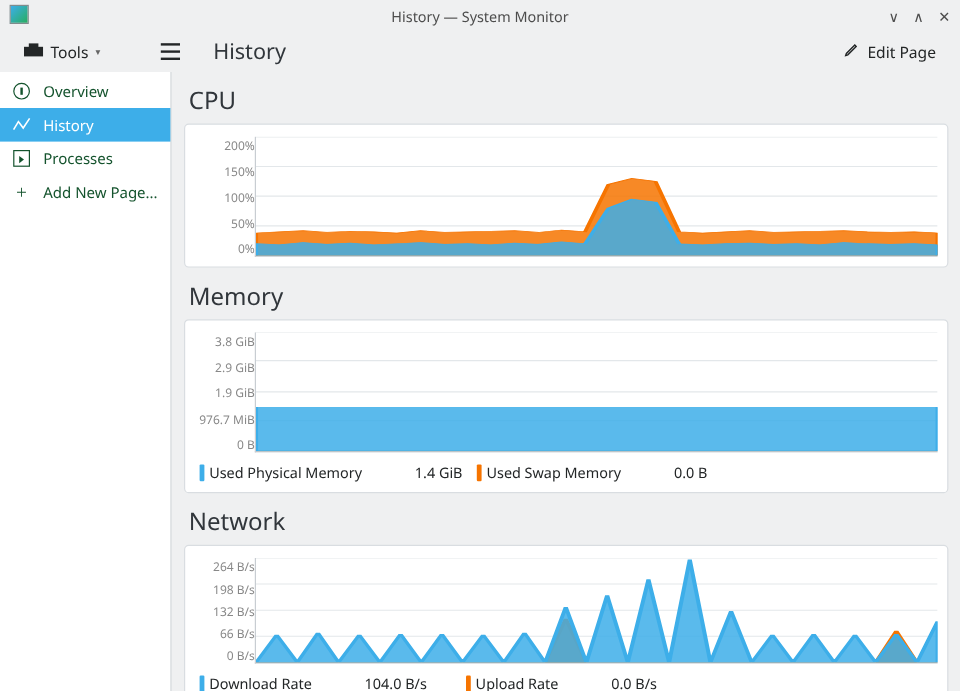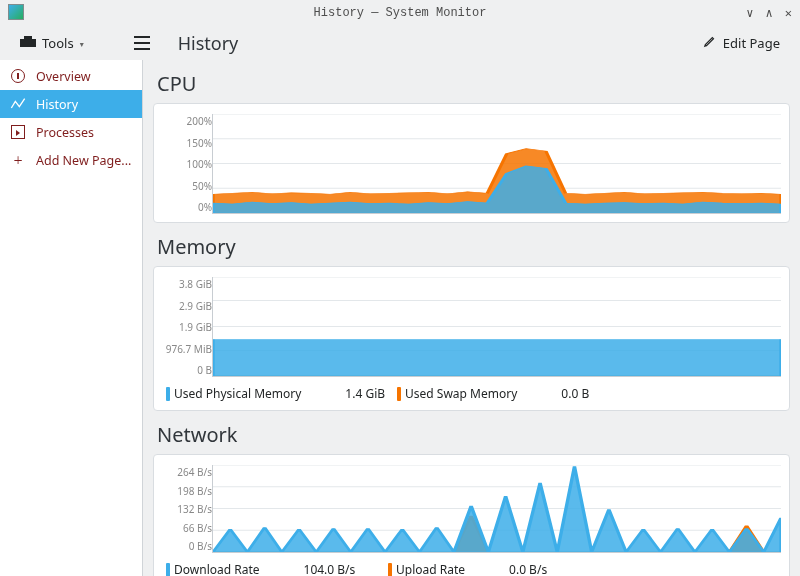--- a/index.html
+++ b/index.html
@@ -16,21 +16,20 @@
   }
   
   .titlebar {
     height: 26px;
     display: flex;
     align-items: center;
     justify-content: center;
     position: relative;
     font-size: 12px;
     color: #4d4d4d;
-    font-family: Liberation Mono, monospace;
   }
   .titlebar .app-icon {
     position: absolute;
     left: 8px;
     top: 4px;
     width: 16px;
     height: 16px;
     background: linear-gradient(135deg,#3daee9 0%, #27ae60 100%);
     border: 1px solid #7f8c8d;
   }
@@ -95,21 +94,21 @@
     width: 143px;
     background:#ffffff;
     border-right: 1px solid #d0d4d8;
     padding-top: 2px;
   }
   .side-item {
     display: flex; align-items: center; gap: 10px;
     height: 28px;
     padding: 0 10px;
     cursor: pointer;
-    color:#7f1d1d;
+    color:#14532d;
     font-size: 12.5px;
   }
   .side-item.active {
     background: #3daee9;
     color: #ffffff;
   }
   .side-item .icon { width:16px; height:16px; display:flex; align-items:center; justify-content:center; }
   
   .icon-overview { border:1.5px solid currentColor; border-radius:50%; width:14px;height:14px; position:relative;}
   .icon-overview::after{content:"";position:absolute;width:2px;height:6px;background:currentColor;left:5px;top:3px;}

